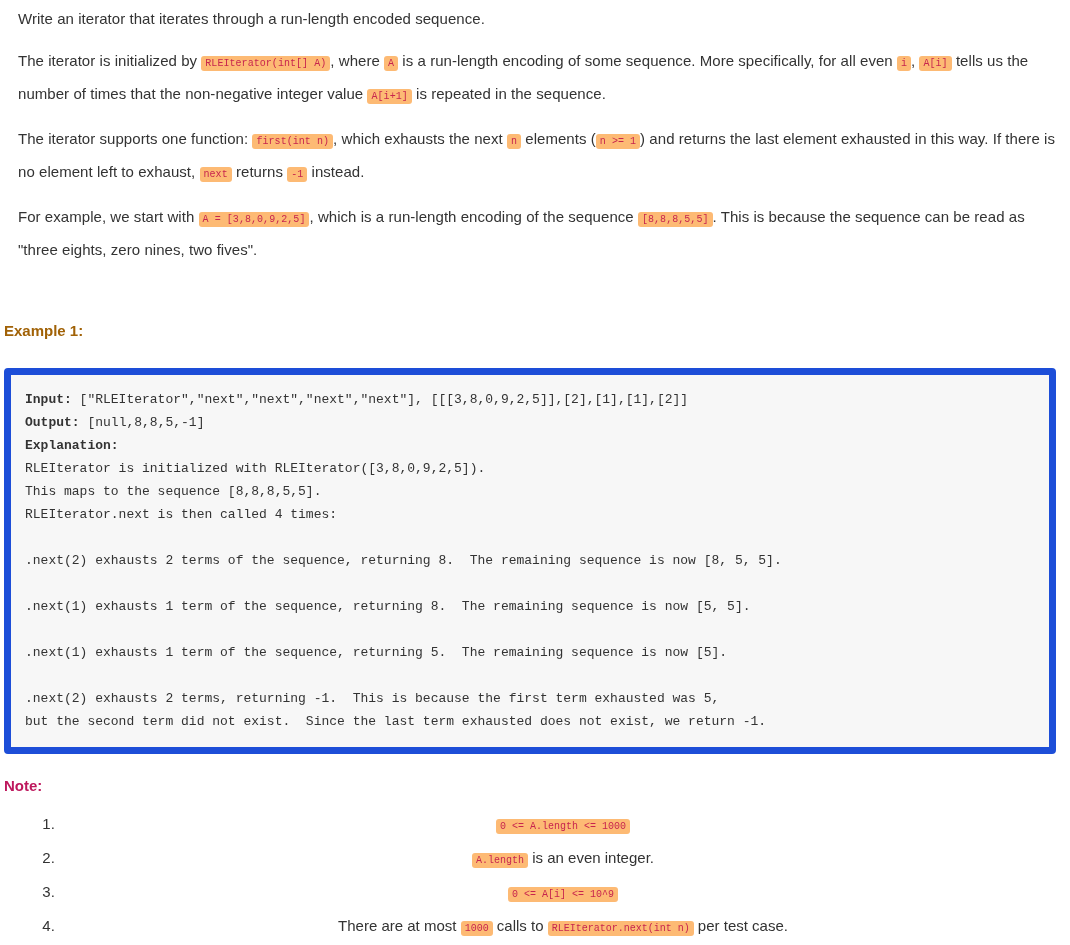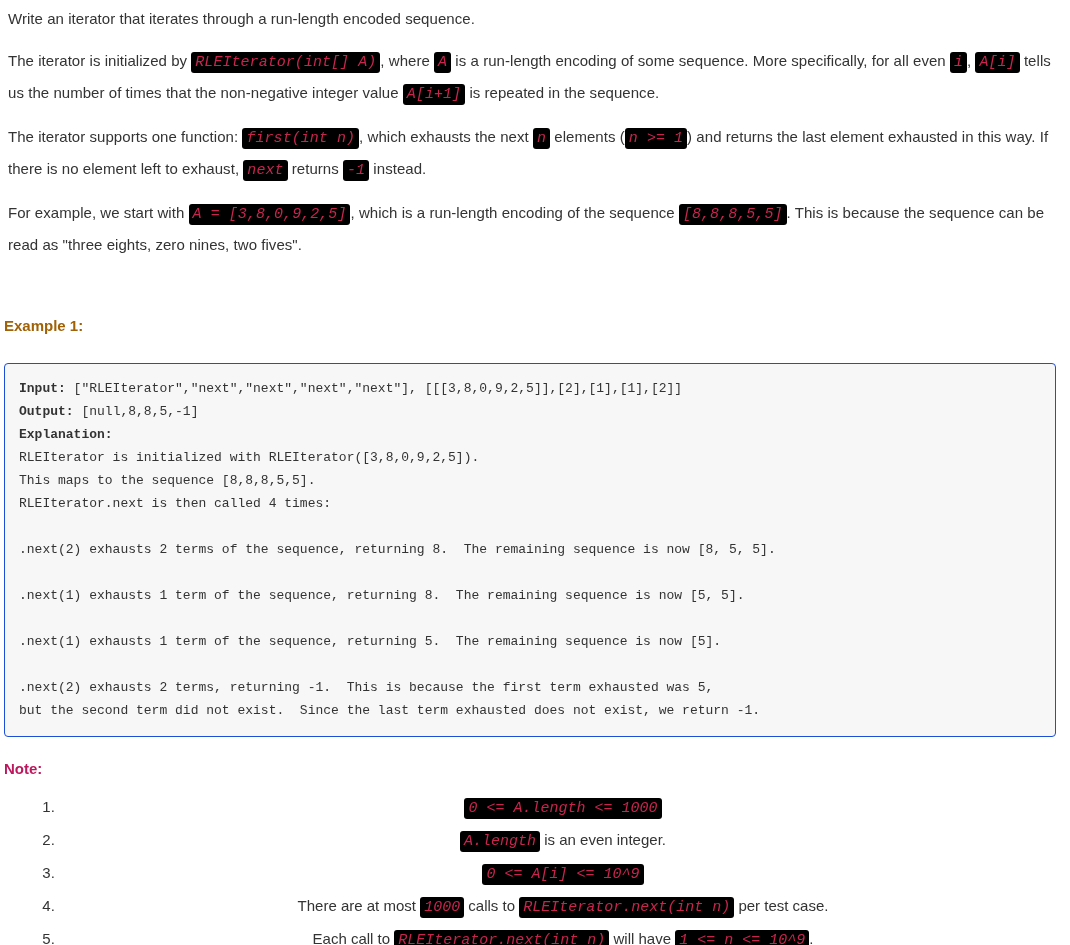--- a/index.html
+++ b/index.html
@@ -15,59 +15,58 @@
     font-size: 15px;
     color: #333333;
     -webkit-font-smoothing: antialiased;
   }
   .page {
     padding: 4px 6px 0 4px;
     box-sizing: border-box;
     width: 1070px;
   }
   p.para {
-    margin: 0 0 0 4px;
+    margin: 0 0 0 14px;
     padding: 0;
     line-height: 30px;
     font-size: 15px;
     color: #333333;
     letter-spacing: 0.05px;
   }
   p.para + p.para {
     margin-top: 12px;
   }
   code.inline {
     font-family: "Liberation Mono", "DejaVu Sans Mono", monospace;
-    font-size: 15px;
+    font-size: 10px;
     color: #c7254e;
-    background-color: #000000;
+    background-color: #fdba74;
     padding: 2px 4px;
     border-radius: 3px;
     white-space: nowrap;
-    font-style: italic;
   }
   h3.example-heading {
     font-size: 15px;
     font-weight: bold;
     color: #a16207;
     margin: 0;
     padding: 0;
     line-height: 20px;
     font-family: "Liberation Sans", sans-serif;
   }
   .spacer-before-example {
     height: 56px;
   }
   .spacer-after-example {
     height: 27px;
   }
   pre.codeblock {
     margin: 0;
     background-color: #f7f7f7;
-    border: 1px solid #1d4ed8;
+    border: 7px solid #1d4ed8;
     border-radius: 4px;
     padding: 13px 14px 14px 14px;
     font-family: "Liberation Mono", "DejaVu Sans Mono", monospace;
     font-size: 13px;
     line-height: 23px;
     color: #333333;
     width: 1052px;
     box-sizing: border-box;
     white-space: pre-wrap;
     word-wrap: break-word;

